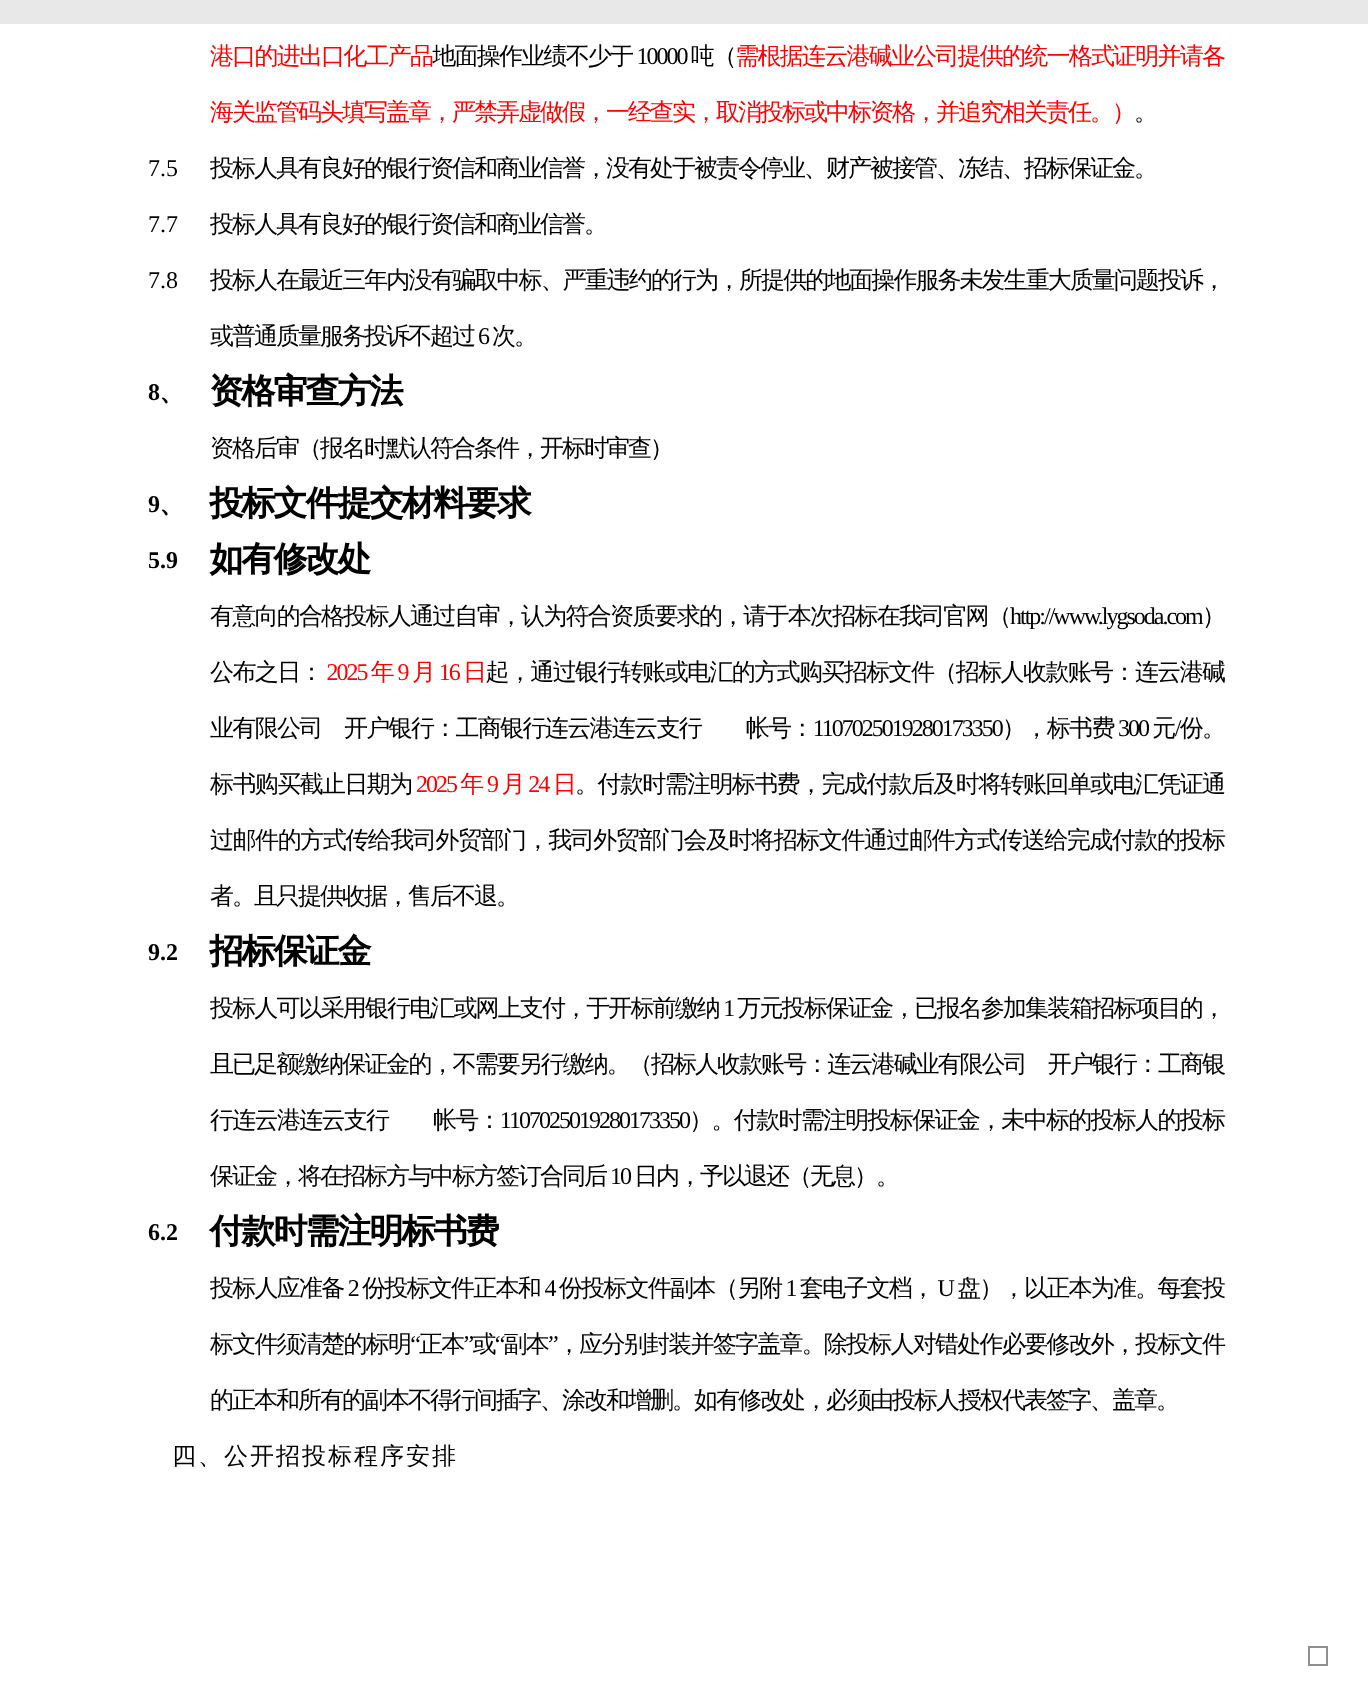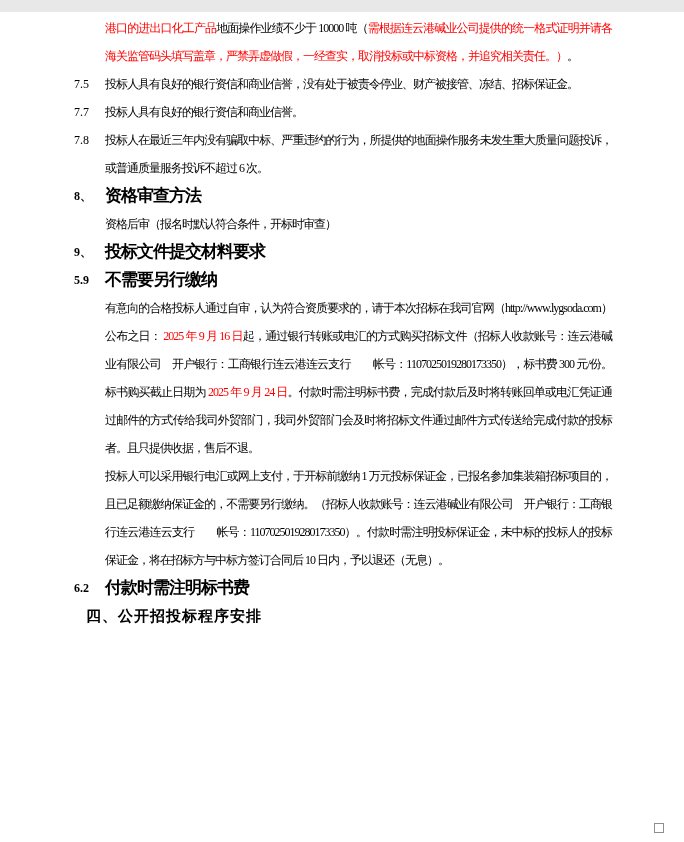--- a/index.html
+++ b/index.html
@@ -35,22 +35,22 @@
     font-family: "Liberation Sans", "DejaVu Sans", sans-serif;
     font-weight: bold;
     font-size: 17px;
     letter-spacing: 0;
   }
   .seg-red { color: var(--accent-red, #ff0000); }
   .seg-black { color: #000000; }
   .final-heading {
     margin: 0 0 0 12px;
     font-family: "Liberation Sans", "DejaVu Sans", sans-serif;
-    font-weight: bold;
-    font-size: 15px;
+    font-weight: normal;
+    font-size: 12px;
     line-height: 28px;
     letter-spacing: 1px;
     color: #000000;
   }
   .anchor-square {
     position: absolute;
     left: 654px;
     top: 811px;
     width: 8px;
     height: 8px;
@@ -89,31 +89,36 @@
 
   <p class="para indent">资格后审（报名时默认符合条件，开标时审查）</p>
 
   <div class="row sec">
     <span class="num">9、</span>
     <div class="body sec-title">投标文件提交材料要求</div>
   </div>
 
   <div class="row sec">
     <span class="num">5.9</span>
-    <div class="body sec-title">不需要另行缴纳</div>
+    <div class="body sec-title">如有修改处</div>
   </div>
 
   <p class="para indent"><span class="seg-black">有意向的合格投标人通过自审，认为符合资质要求的，请于本次招标在我司官网（http://www.lygsoda.com）公布之日： </span><span class="seg-red">2025 年 9 月 16 日</span><span class="seg-black">起，通过银行转账或电汇的方式购买招标文件（招标人收款账号：连云港碱业有限公司　开户银行：工商银行连云港连云支行　　帐号：1107025019280173350），标书费 300 元/份。标书购买截止日期为 </span><span class="seg-red">2025 年 9 月 24 日</span><span class="seg-black">。付款时需注明标书费，完成付款后及时将转账回单或电汇凭证通过邮件的方式传给我司外贸部门，我司外贸部门会及时将招标文件通过邮件方式传送给完成付款的投标者。且只提供收据，售后不退。</span></p>
 
+  <div class="row sec">
+    <span class="num">9.2</span>
+    <div class="body sec-title">招标保证金</div>
+  </div>
 
   <p class="para indent">投标人可以采用银行电汇或网上支付，于开标前缴纳 1 万元投标保证金，已报名参加集装箱招标项目的，且已足额缴纳保证金的，不需要另行缴纳。（招标人收款账号：连云港碱业有限公司　开户银行：工商银行连云港连云支行　　帐号：1107025019280173350）。付款时需注明投标保证金，未中标的投标人的投标保证金，将在招标方与中标方签订合同后 10 日内，予以退还（无息）。</p>
 
   <div class="row sec">
     <span class="num">6.2</span>
     <div class="body sec-title">付款时需注明标书费</div>
   </div>
 
+  <p class="para indent">投标人应准备 2 份投标文件正本和 4 份投标文件副本（另附 1 套电子文档， U 盘），以正本为准。每套投标文件须清楚的标明“正本”或“副本”，应分别封装并签字盖章。除投标人对错处作必要修改外，投标文件的正本和所有的副本不得行间插字、涂改和增删。如有修改处，必须由投标人授权代表签字、盖章。</p>
 
   <h2 class="final-heading">四、公开招投标程序安排</h2>
 
   <span class="anchor-square"></span>
 
 </div>
 
 </body></html>

